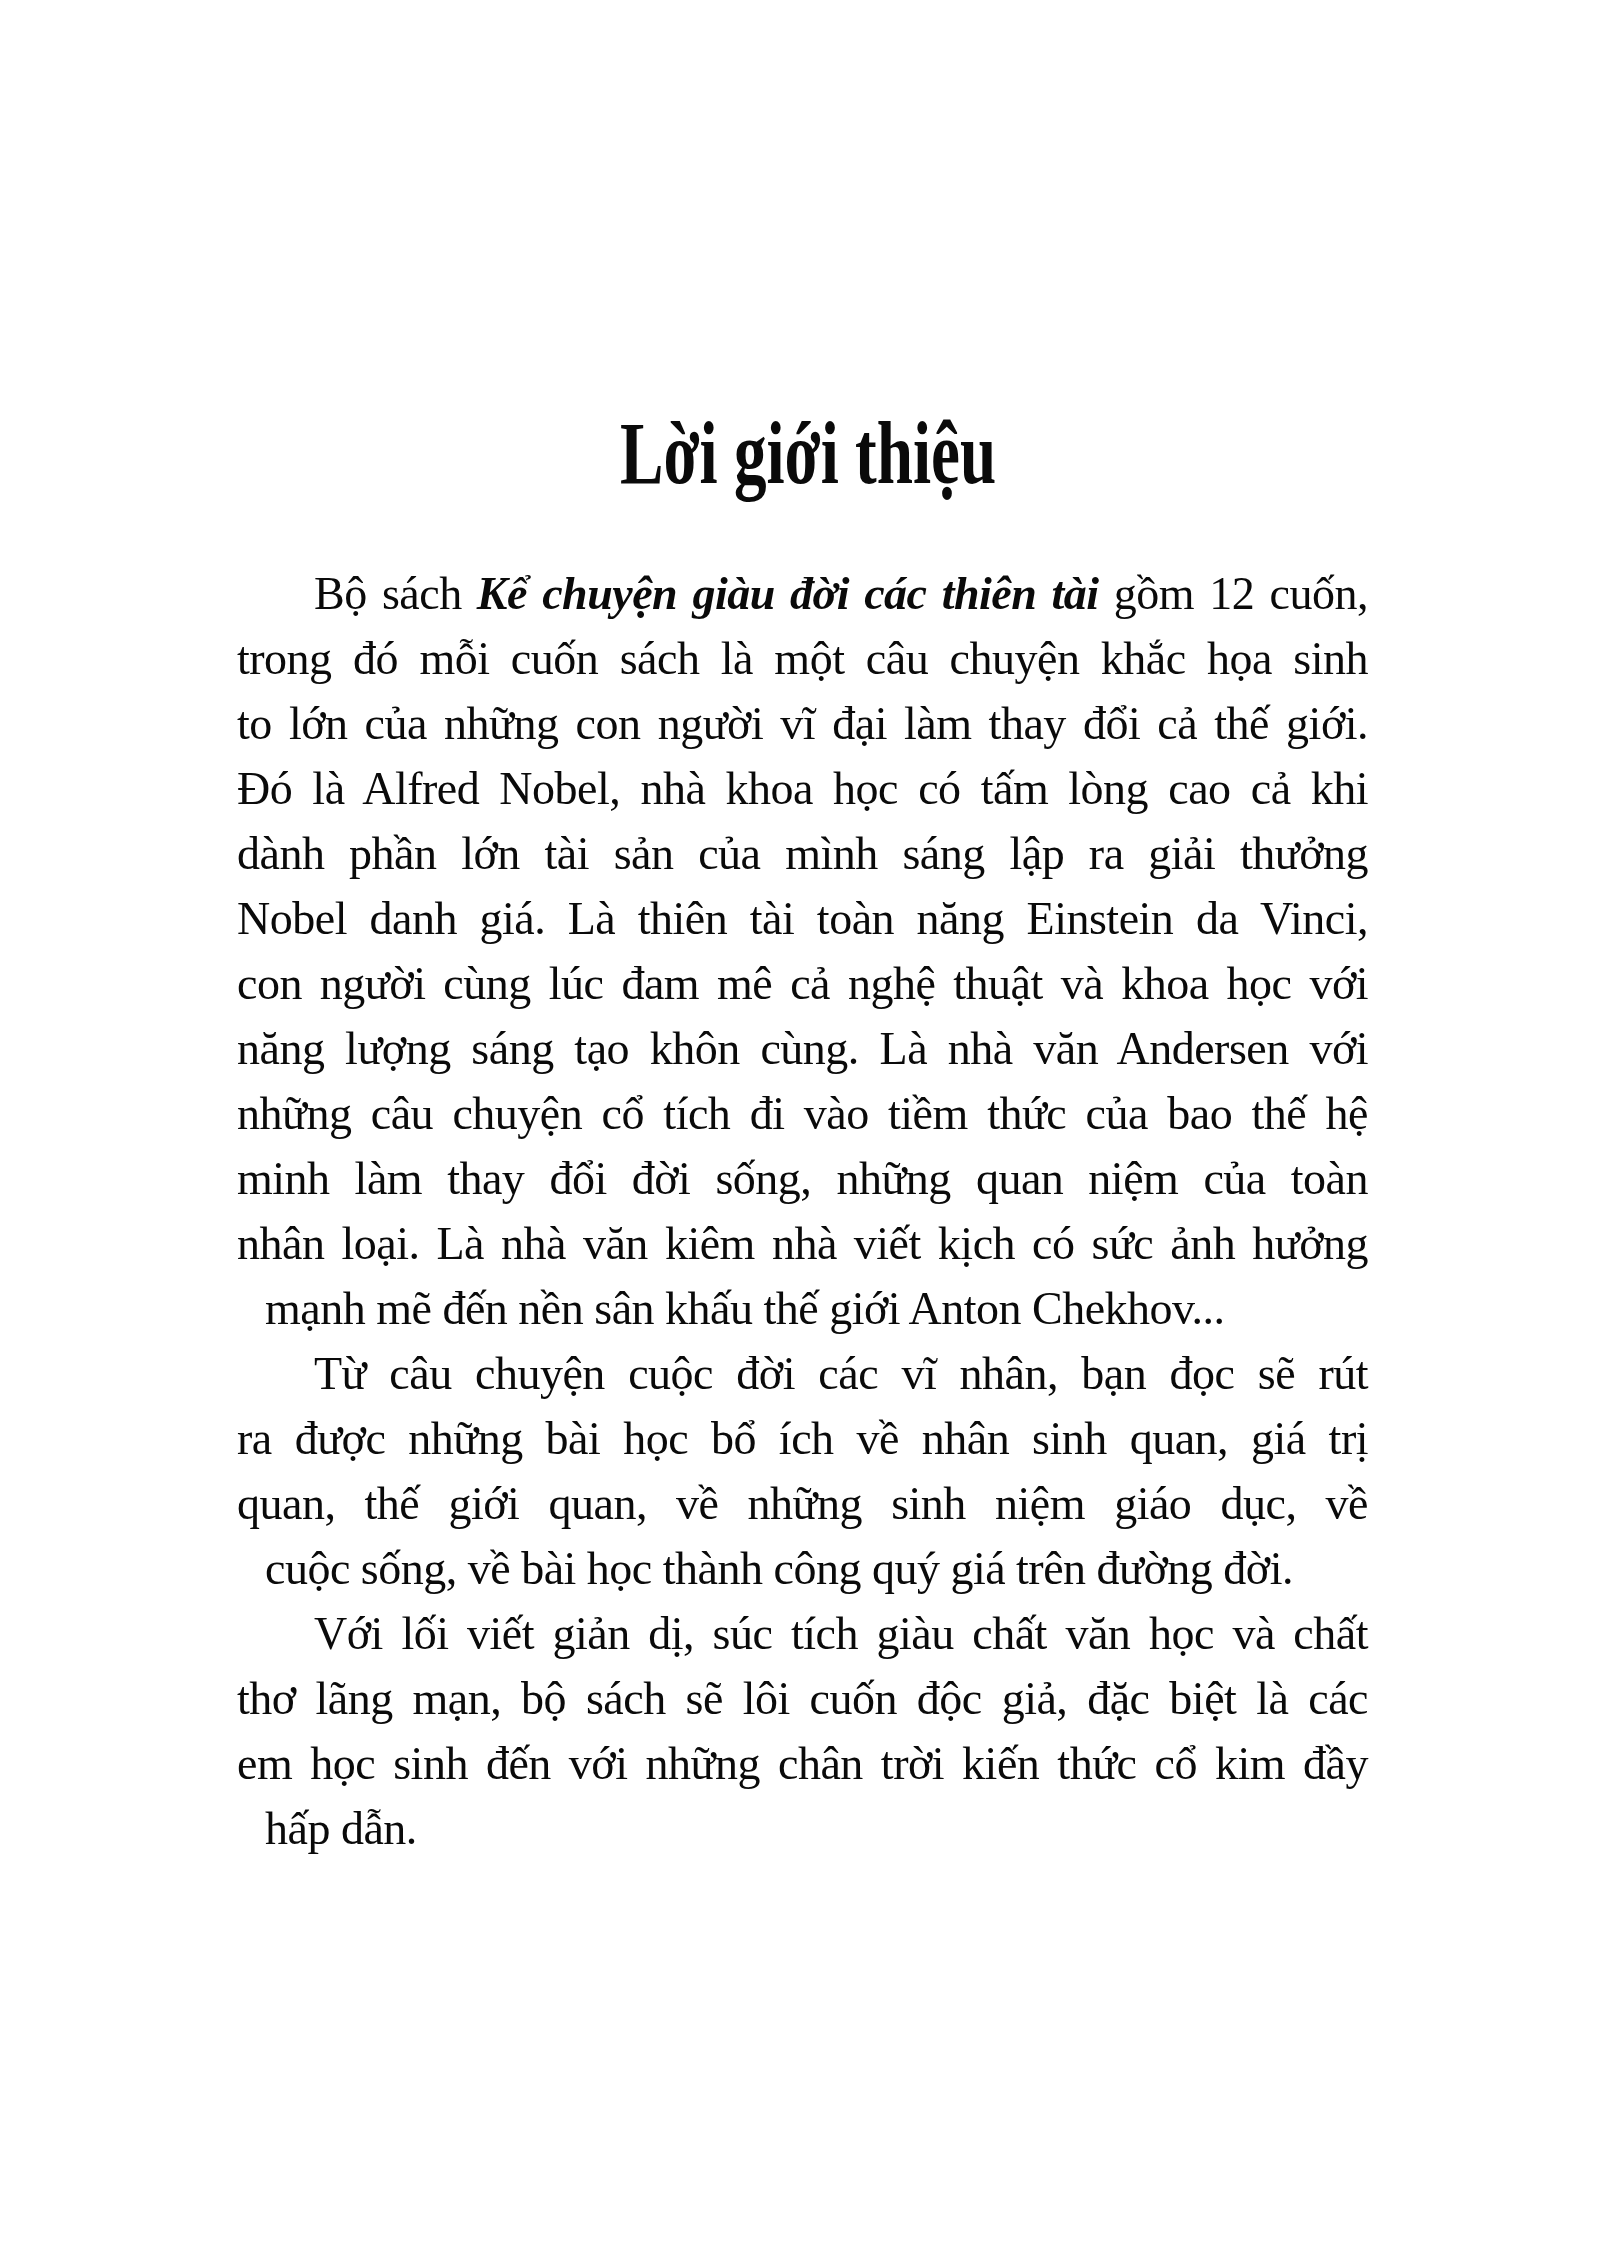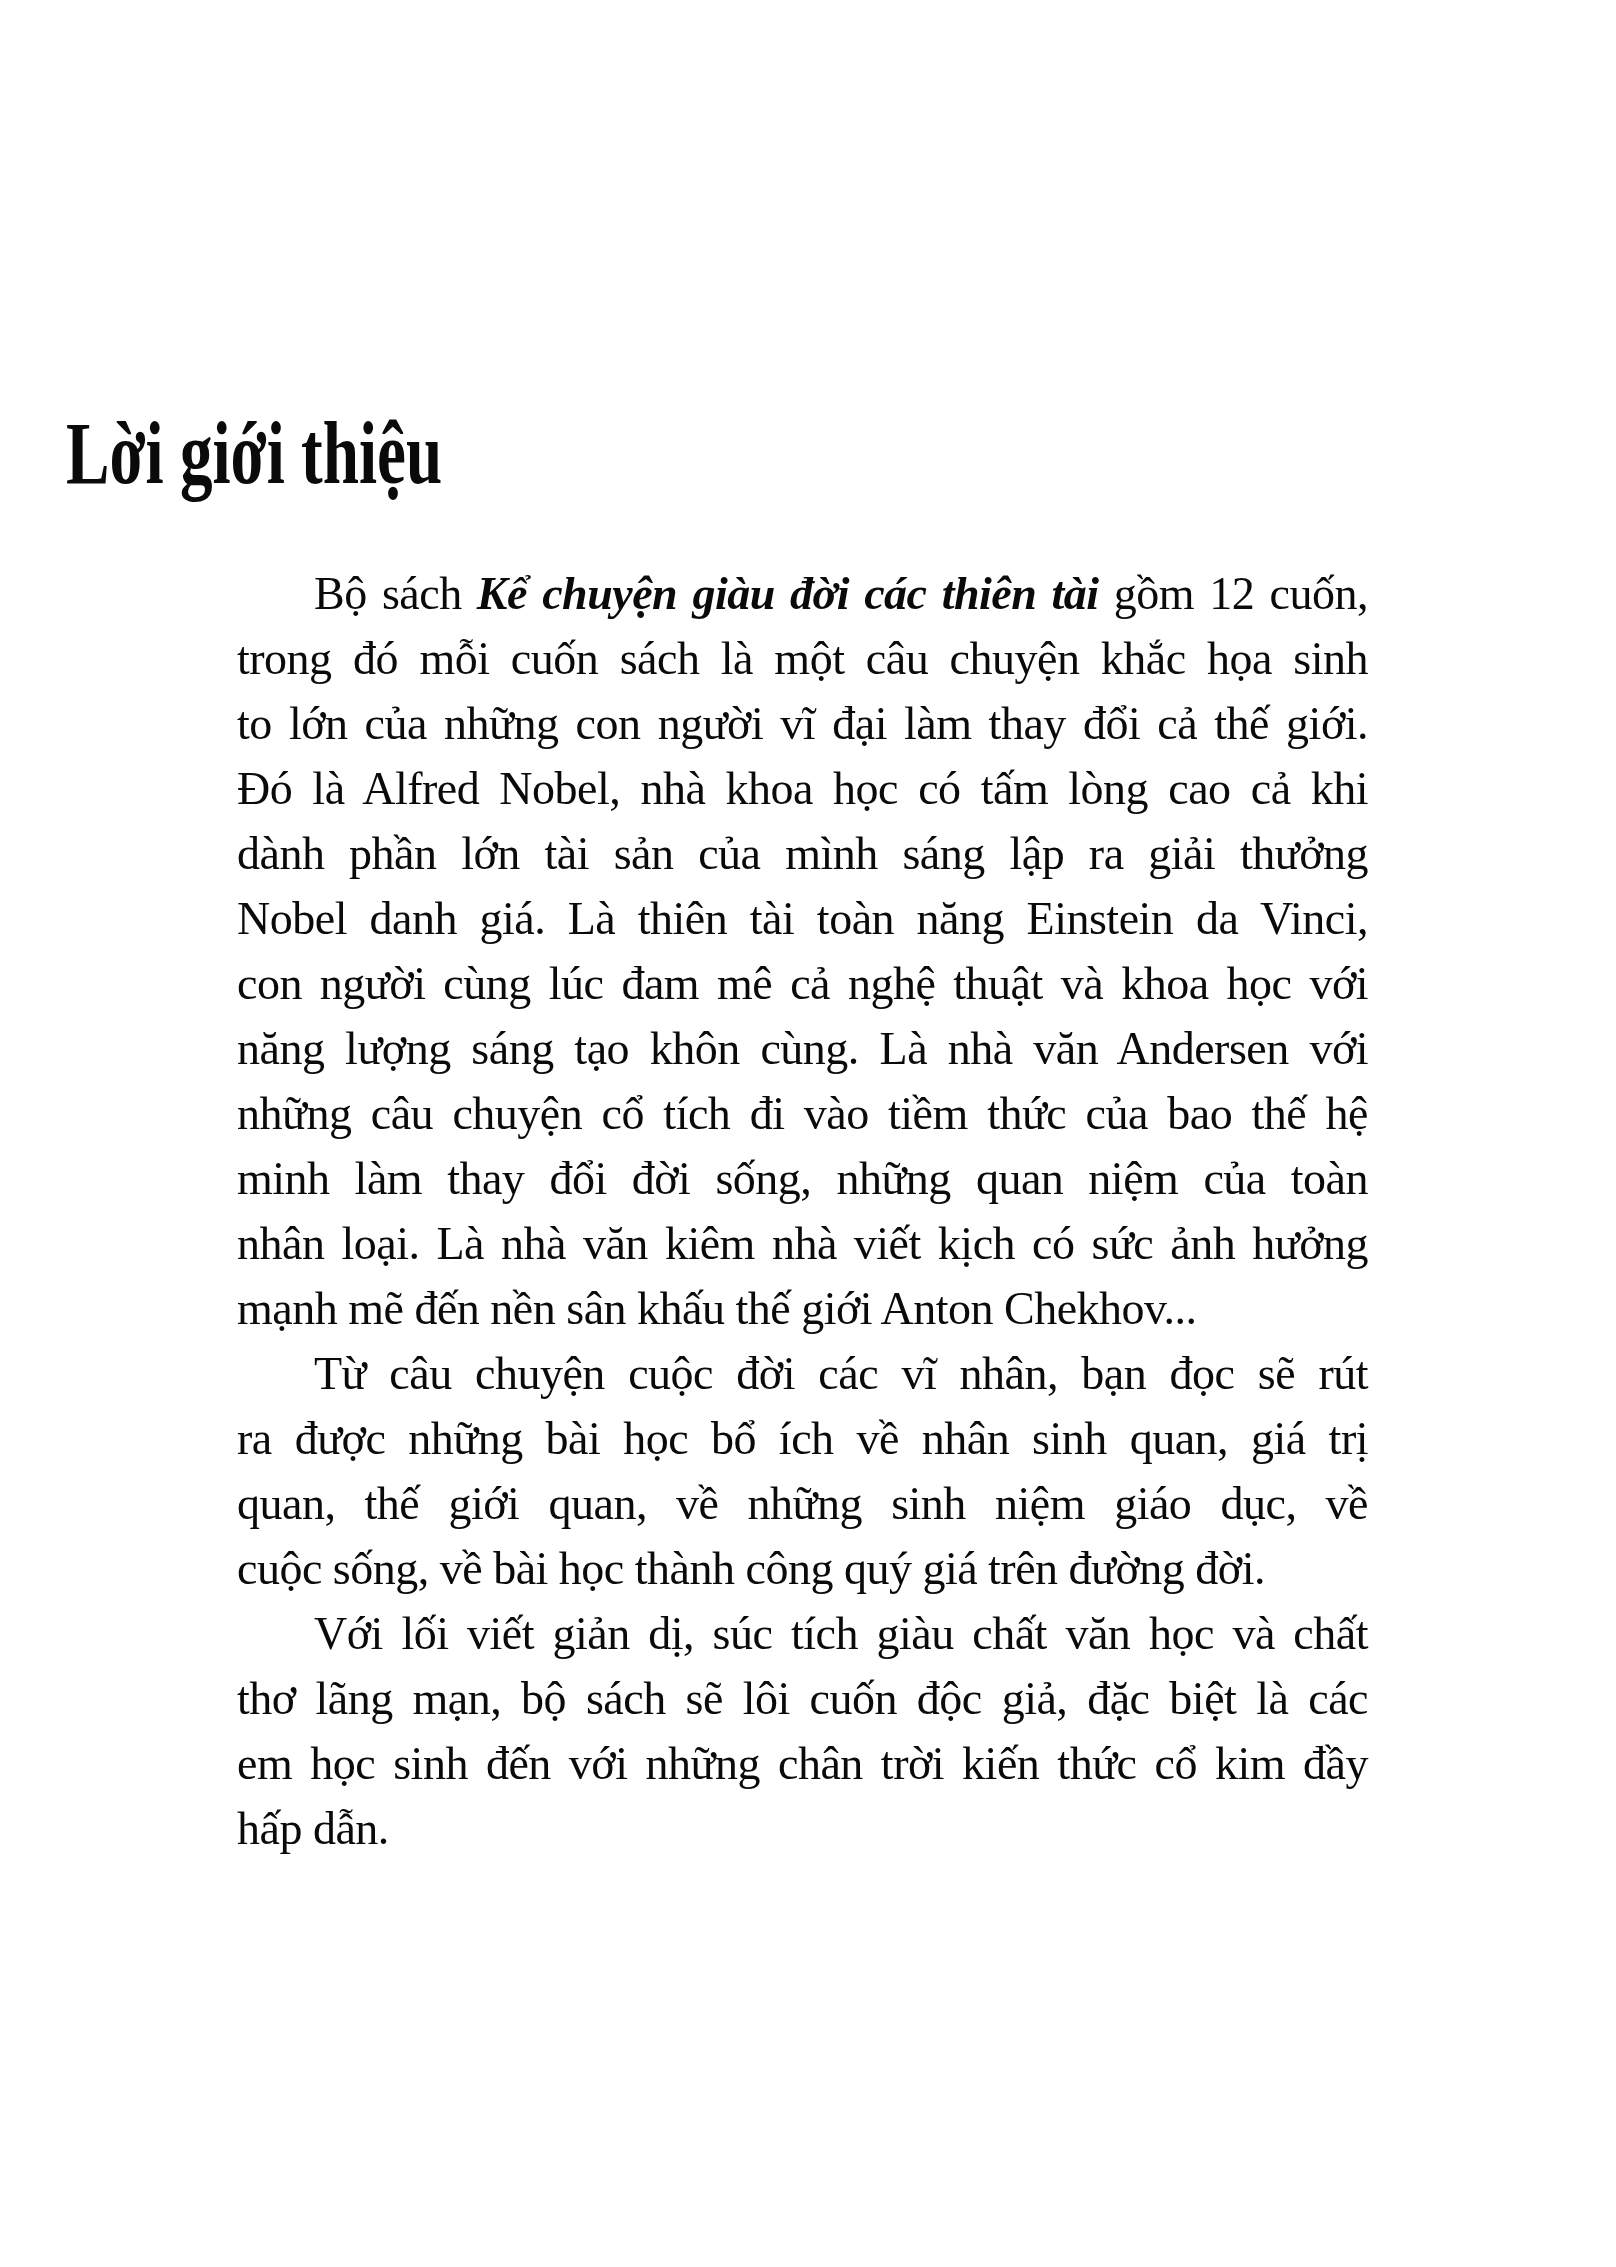--- a/index.html
+++ b/index.html
@@ -13,20 +13,21 @@
   }
   .page {
     position: relative;
     width: 1616px;
     height: 2267px;
     padding-top: 410px;
     box-sizing: border-box;
   }
   .title-wrap {
     width: 1616px;
+    text-align: center;
     height: 88px;
   }
   .title {
     display: inline-block;
     font-weight: bold;
     font-size: 88px;
     line-height: 88px;
     white-space: nowrap;
     transform: scaleX(0.74);
     transform-origin: center top;
@@ -40,21 +41,21 @@
   }
   .line {
     height: 65px;
     line-height: 65px;
     text-align: justify;
     text-align-last: justify;
     overflow: visible;
     white-space: nowrap;
   }
   .line.indent { padding-left: 77px; }
-  .line.plast { text-align-last: left; }
+  .line.plast { text-align-last: left; margin-left: 28px; }
   .bi { font-style: italic; font-weight: bold; }
 </style>
 </head>
 <body>
 
 <div class="page">
 
   <div class="title-wrap">
     <h1 class="title" style="margin:0; font-size:88px;">Lời giới thiệu</h1>
   </div>

